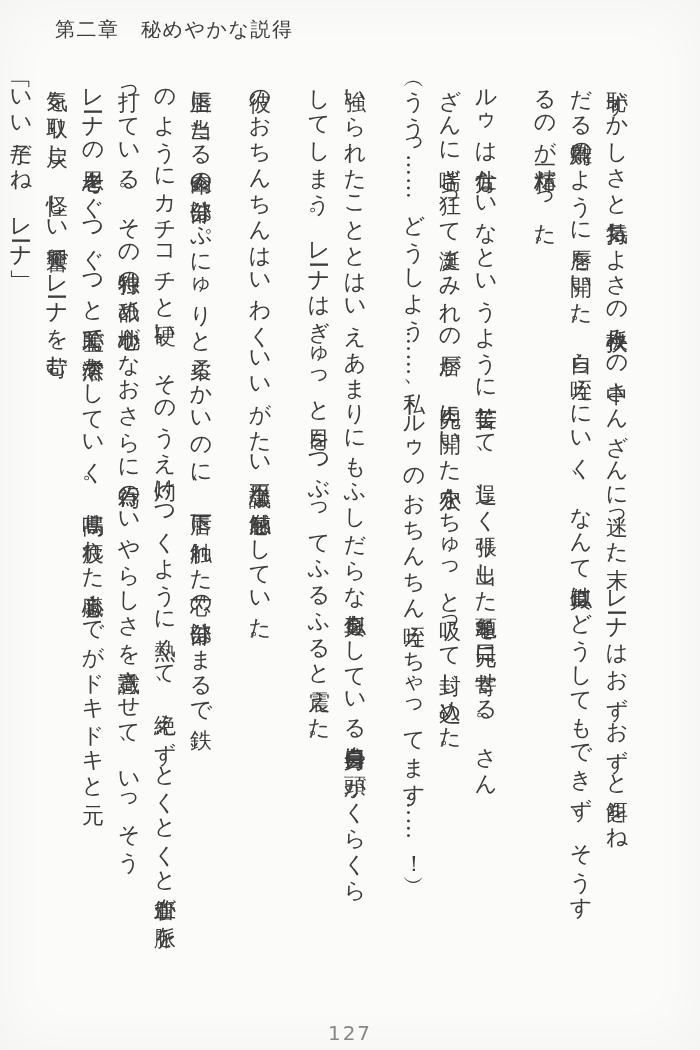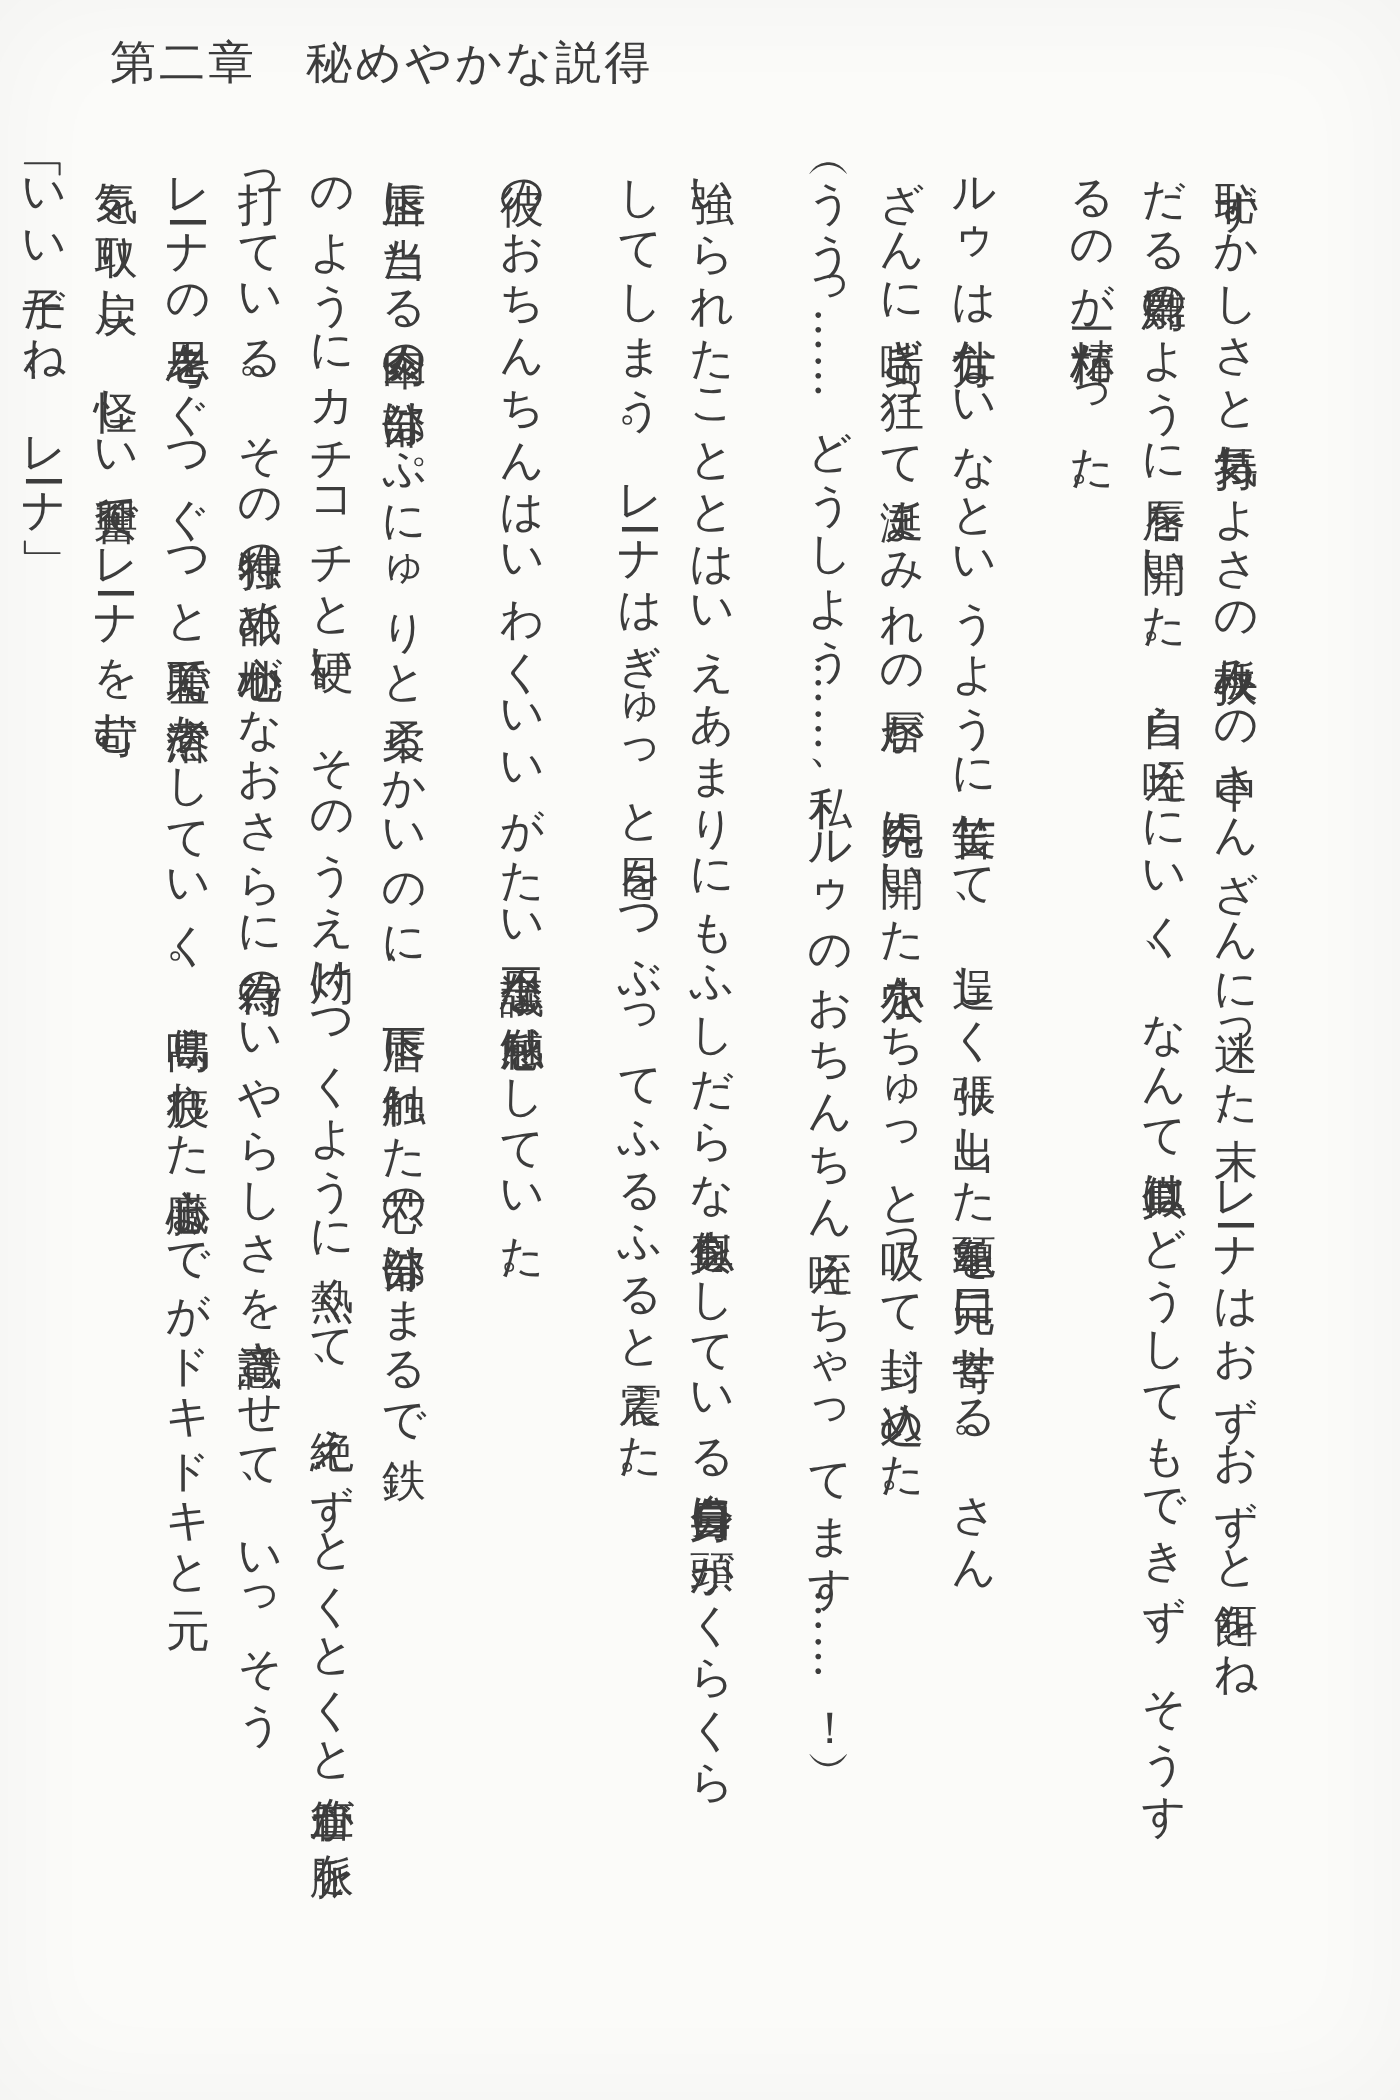--- a/index.html
+++ b/index.html
@@ -16,21 +16,21 @@
     background: #fbfbf9;
     box-shadow: inset 0 0 60px rgba(0,0,0,0.035);
     font-family: "DejaVu Serif", "Liberation Serif", serif;
     color: #3c3c3c;
     overflow: hidden;
   }
   .chapter-header {
     position: absolute;
     left: 55px;
     top: 16px;
-    font-size: 23px;
+    font-size: 20px;
     letter-spacing: 1.5px;
     color: #3c3c3c;
     white-space: pre;
     text-align: right;
   }
   .body-text {
     position: absolute;
     top: 74px;
     right: 42px;
     height: 920px;
@@ -80,14 +80,15 @@
     <div class="tcol indent">上唇に当たる肉傘の部分はぷにゅりと柔らかいのに、下唇に触れた芯の部分はまるで鉄</div>
     <div class="tcol">のようにカチコチと硬い。そのうえ灼けつくように熱くて、絶えずとくとくと血管が脈を</div>
     <div class="tcol">打っている。その独特の舐め心地がなおさらに行為のいやらしさを意識させて、いっそう</div>
     <div class="tcol">レーナの思考をぐつぐつと羞恥で煮溶かしていく。高鳴り疲れた心臓までがドキドキと元</div>
     <div class="tcol">気を取り戻し、怪しい興奮でレーナを苛む。</div>
     <div class="tcol">「いい子だね、レーナ」</div>
     <div class="tcol indent">おしゃぶりのように肉エラを咥えたままで身動きもできないレーナを見下ろし、ルゥは</div>
 
   </div>
 
+  <div class="page-number">127</div>
 
 </div>
 
 </body></html>

